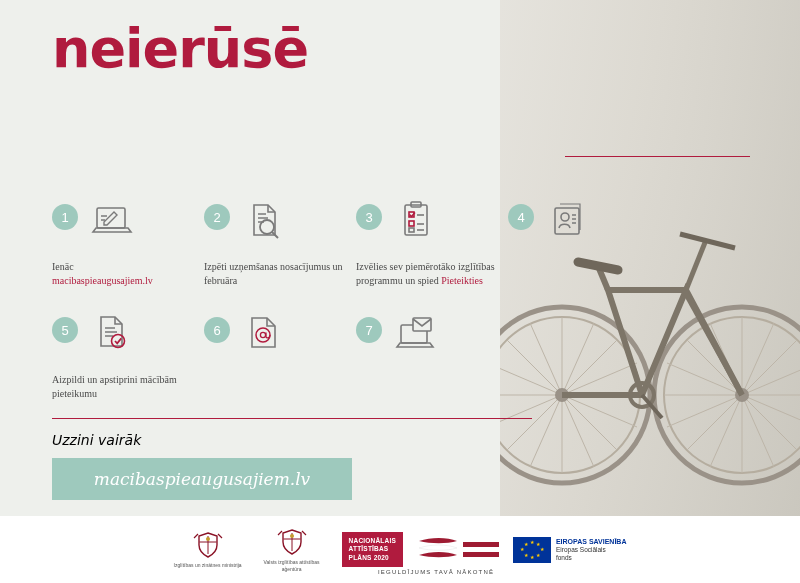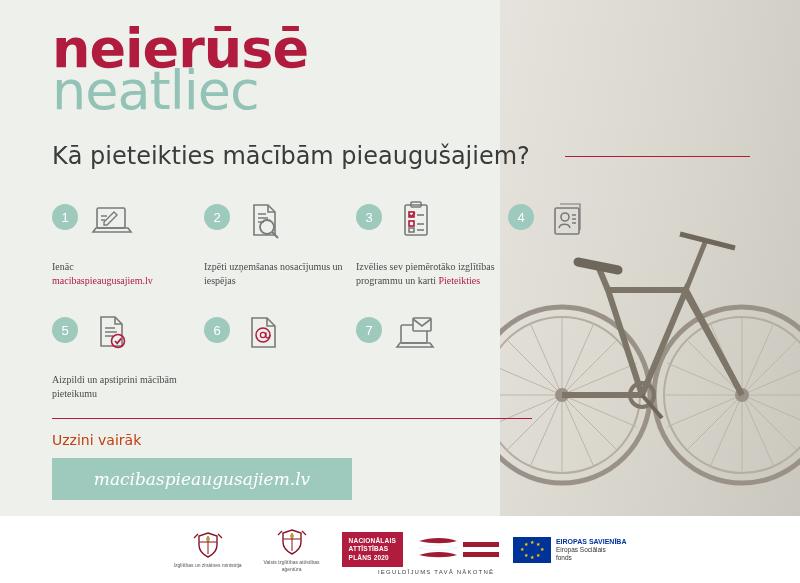--- a/index.html
+++ b/index.html
@@ -123,21 +123,22 @@
     position: absolute;
     left: 52px; top: 418px;
     width: 480px; height: 1px;
     background: #b01b3e;
   }
   .cta-label {
     position: absolute;
     left: 52px; top: 432px;
     font-family: "DejaVu Sans", sans-serif;
     font-size: 14px;
-    color: #c2410c;
+    color: #000000;
+    font-style: italic;
   }
   .cta-box {
     position: absolute;
     left: 52px; top: 458px;
     width: 300px; height: 42px;
     background: #9ec9bd;
     display: flex; align-items: center; justify-content: center;
   }
   .cta-box span {
     font-family: "DejaVu Serif", serif;
@@ -252,24 +253,22 @@
         <path d="M190 64 L245 78" stroke="#6f675b" stroke-width="5"></path>
         <path d="M88 92 L128 100" stroke="#6f675b" stroke-width="9" stroke-linecap="round"></path>
         <circle cx="152" cy="225" r="12" stroke="#7d7568" stroke-width="4"></circle>
         <path d="M152 225 L172 248" stroke="#6f675b" stroke-width="4"></path>
       </g>
     </svg>
   </div>
 
   <div class="brand">
     <div class="brand-1">neierūsē</div>
-    <div class="brand-2">neatliec</div>
   </div>
 
-  <div class="headline">Kā pieteikties mācībām pieaugušajiem?</div>
   <div class="headline-rule"></div>
 
   <div class="steps">
 
     <div class="step-row">
 
       <div class="step">
         <div class="step-head">
           <div class="badge">1</div>
           <div class="step-icon">
@@ -293,42 +292,42 @@
           <div class="step-icon">
             <svg width="48" height="48" viewBox="0 0 48 48" fill="none" stroke="#7a7a7a" stroke-width="1.6">
               <path d="M14 9 h14 l7 7 v23 h-21 z"></path>
               <path d="M28 9 v7 h7"></path>
               <path d="M18 18 h8 M18 22 h10 M18 26 h6"></path>
               <circle cx="27" cy="31" r="7" stroke-width="1.8"></circle>
               <path d="M32 36 l6 6" stroke-width="2"></path>
             </svg>
           </div>
         </div>
-        <div class="step-text">Izpēti uzņemšanas nosacījumus un iespējas</div>
+        <div class="step-text">Izpēti uzņemšanas nosacījumus un februāra</div>
       </div>
 
       <div class="step">
         <div class="step-head">
           <div class="badge">3</div>
           <div class="step-icon">
             <svg width="48" height="48" viewBox="0 0 48 48" fill="none" stroke="#7a7a7a" stroke-width="1.6">
               <rect x="13" y="9" width="22" height="30" rx="1.5"></rect>
               <rect x="19" y="6" width="10" height="5" rx="1"></rect>
               <rect x="17" y="16" width="5" height="5" stroke="#b01b3e"></rect>
               <path d="M17.5 18.5 l2 2 l3.5 -4" stroke="#b01b3e" stroke-width="1.5"></path>
               <path d="M25 19 h7"></path>
               <rect x="17" y="25" width="5" height="5" stroke="#b01b3e"></rect>
               <path d="M25 28 h7"></path>
               <rect x="17" y="32" width="5" height="4"></rect>
               <path d="M25 34 h7"></path>
             </svg>
           </div>
         </div>
         <div class="step-text">
-          <span>Izvēlies sev piemērotāko izglītības programmu un karti</span>
+          <span>Izvēlies sev piemērotāko izglītības programmu un spied</span>
           <span class="accent">Pieteikties</span>
         </div>
       </div>
 
       <div class="step">
         <div class="step-head">
           <div class="badge">4</div>
           <div class="step-icon">
             <svg width="48" height="48" viewBox="0 0 48 48" fill="none" stroke="#7a7a7a" stroke-width="1.6">
               <rect x="11" y="12" width="24" height="26" rx="1.5"></rect>

